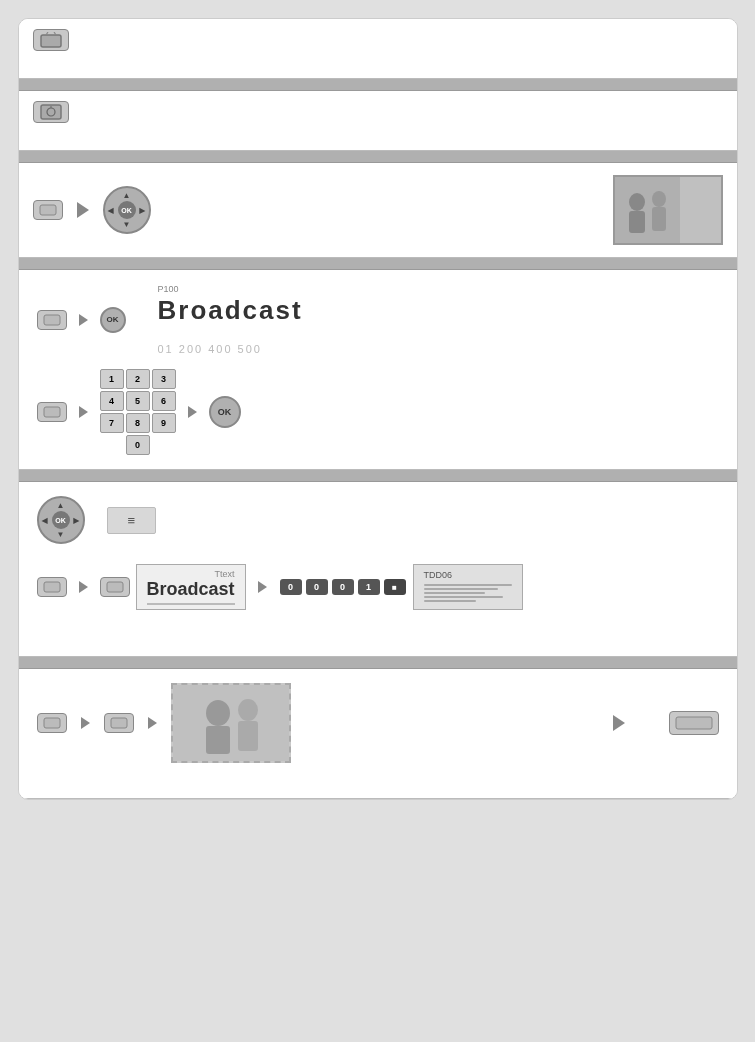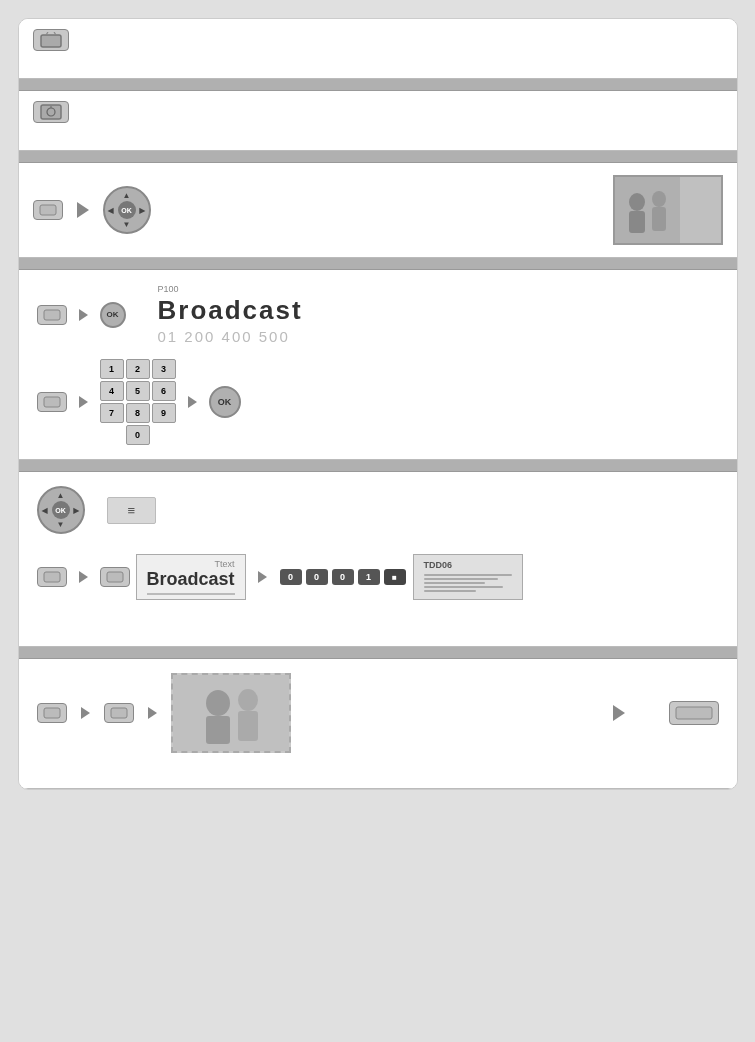--- a/index.html
+++ b/index.html
@@ -149,21 +149,21 @@
       display: inline-block;
       background: #e0e0e0;
       border: 1.5px solid #aaa;
       padding: 5px 10px;
       width: 110px;
       vertical-align: middle;
     }
     .tdd-title {
       font-size: 9px;
       color: #555;
-      font-weight: bold;
+      font-weight: normal;
       margin-bottom: 4px;
     }
     .tdd-line {
       height: 2px;
       background: #aaa;
       margin: 2px 0;
       border-radius: 1px;
     }
     
     .color-btn {
@@ -330,21 +330,21 @@
             <rect x="1" y="1" width="16" height="10" rx="2" fill="#bbb" stroke="#888" stroke-width="1"></rect>
           </svg>
         </span>
         <div class="arrow-right-sm"></div>
         <div class="ok-btn-small">OK</div>
         <div style="width:20px"></div>
 
         <div style="position:relative;display:inline-block;">
           <div style="font-size:9px;color:#888;margin-bottom:1px;">P100</div>
           <div style="font-size:26px;font-weight:bold;color:#333;letter-spacing:2px;">Broadcast</div>
-          <div style="font-size:15px;color:#bbb;margin-top:2px;letter-spacing:2px;">01  200  400  500</div>
+          <div style="font-size:11px;color:#bbb;margin-top:17px;letter-spacing:2px;">01  200  400  500</div>
         </div>
       </div>
 
       <div class="row">
         <span class="btn-small">
           <svg width="18" height="12" viewBox="0 0 18 12">
             <rect x="1" y="1" width="16" height="10" rx="2" fill="#bbb" stroke="#888" stroke-width="1"></rect>
           </svg>
         </span>
         <div class="arrow-right-sm"></div>

